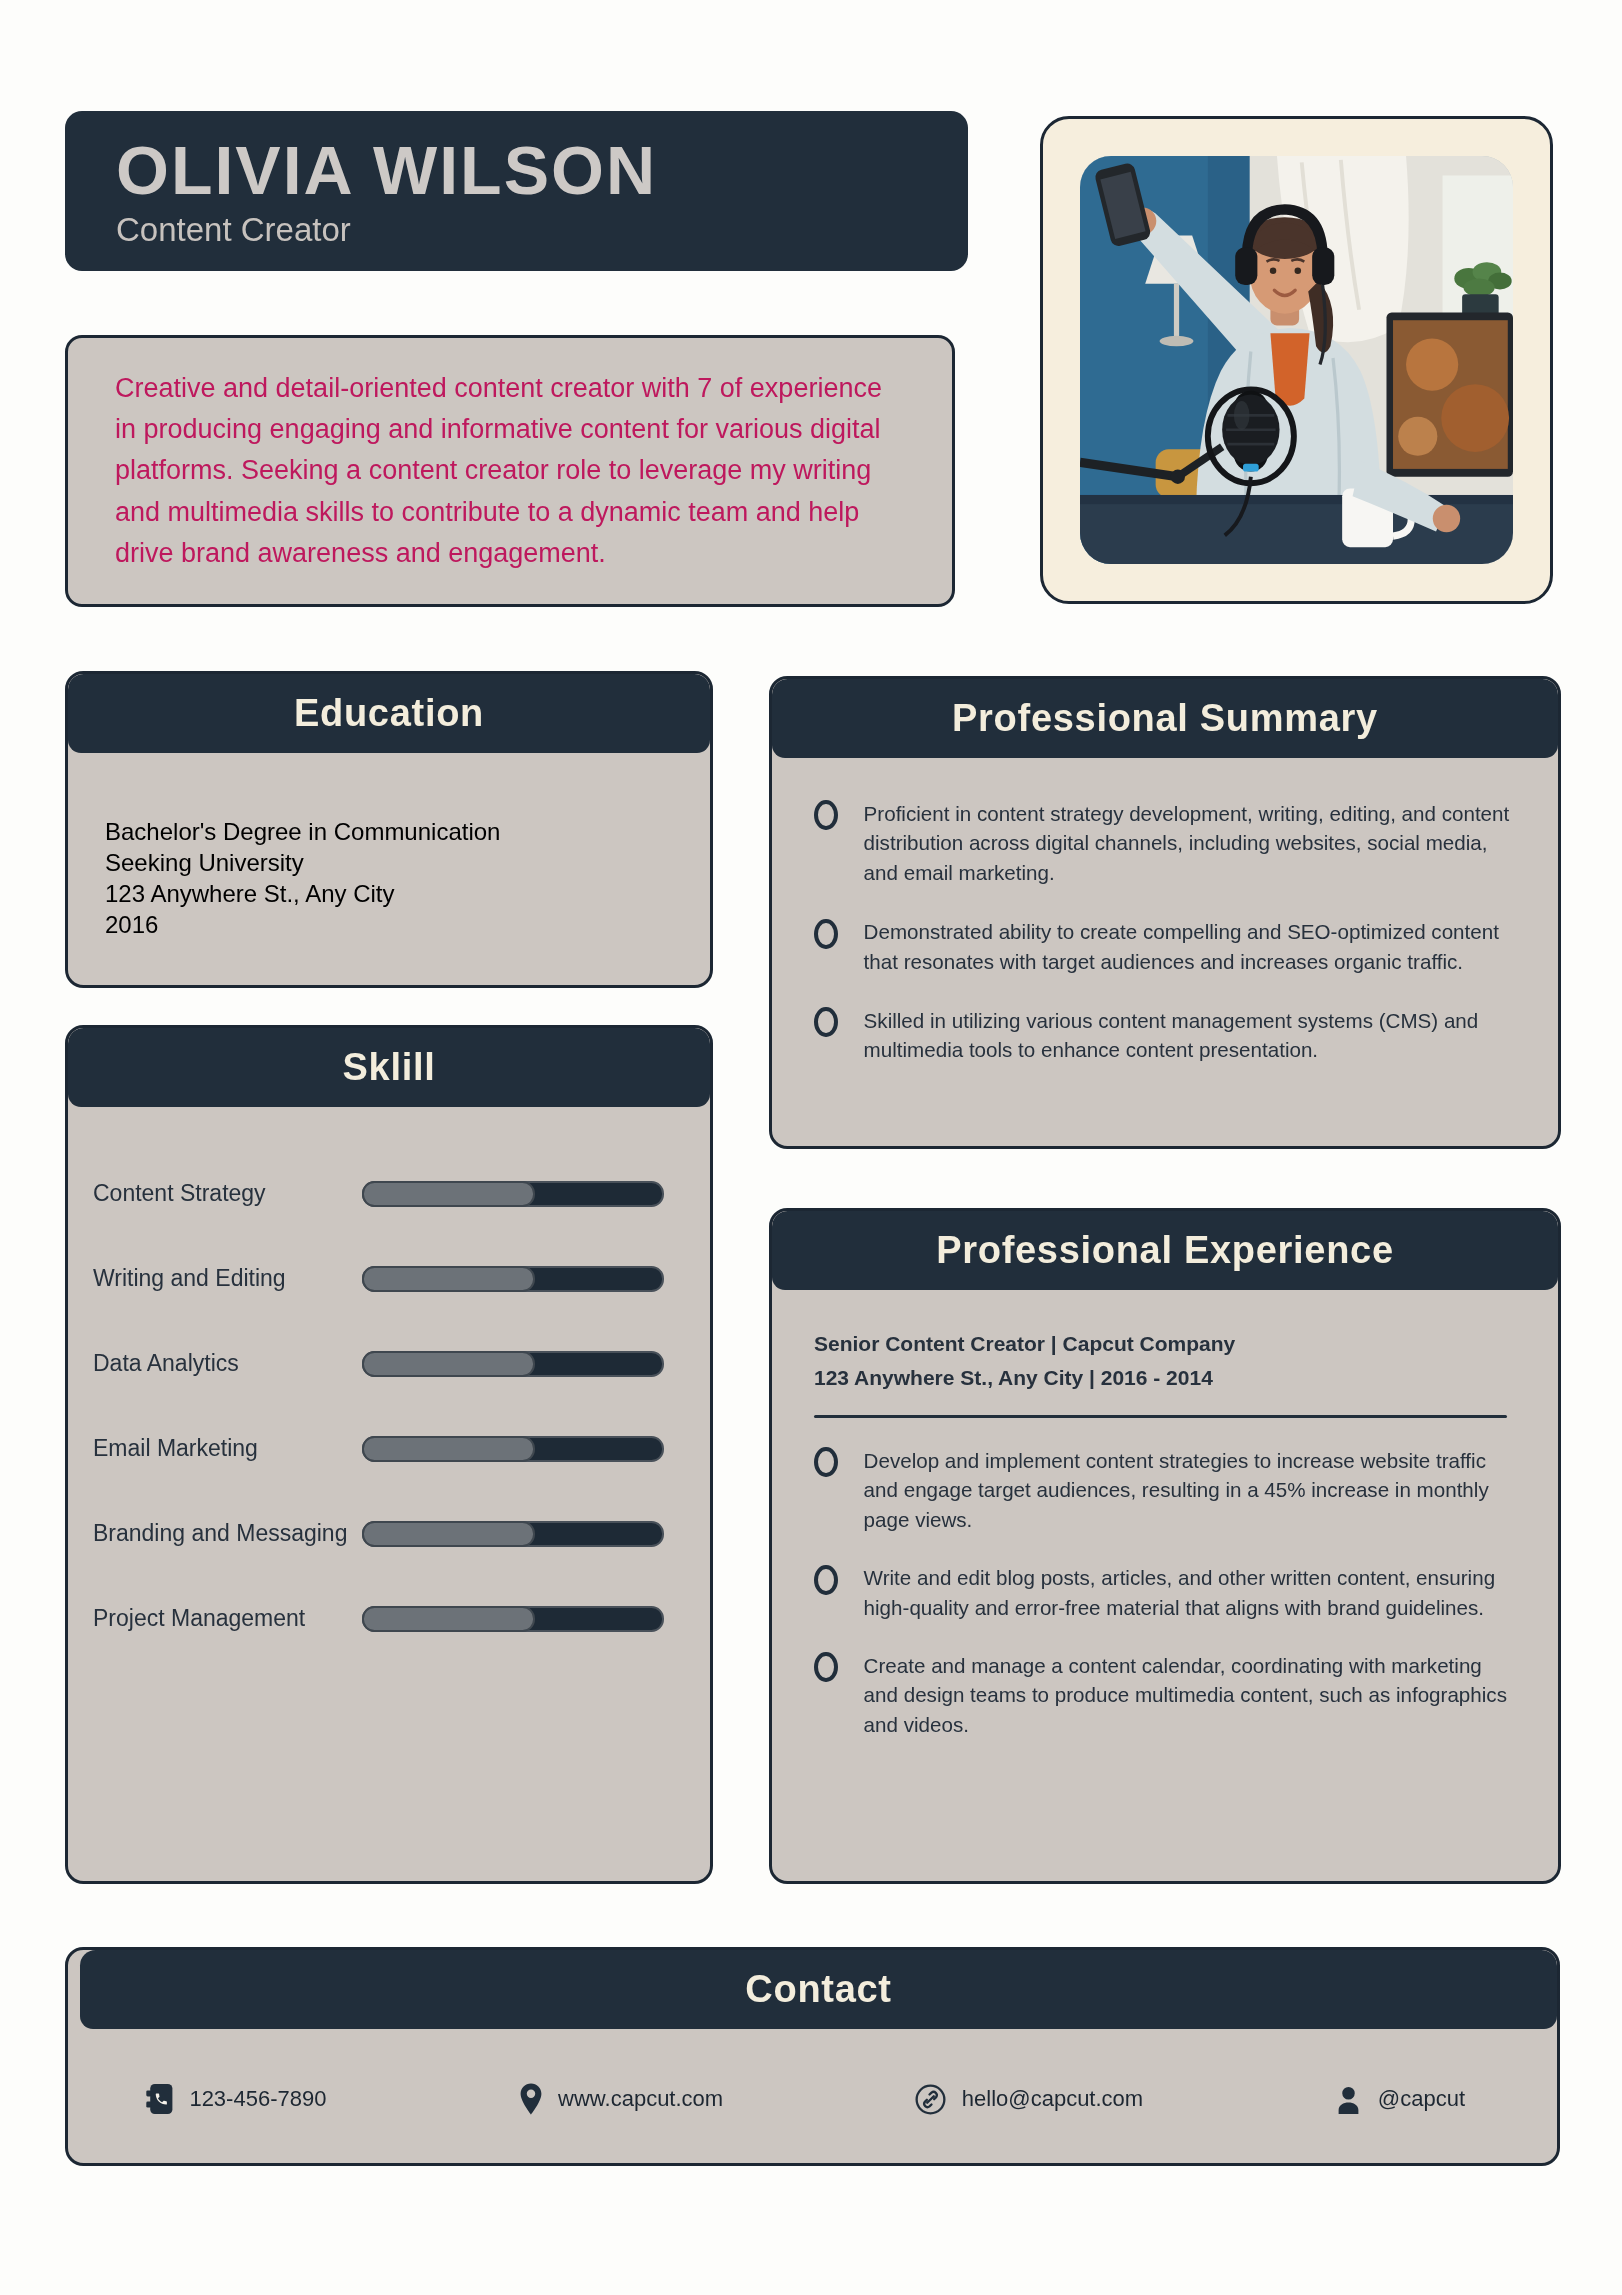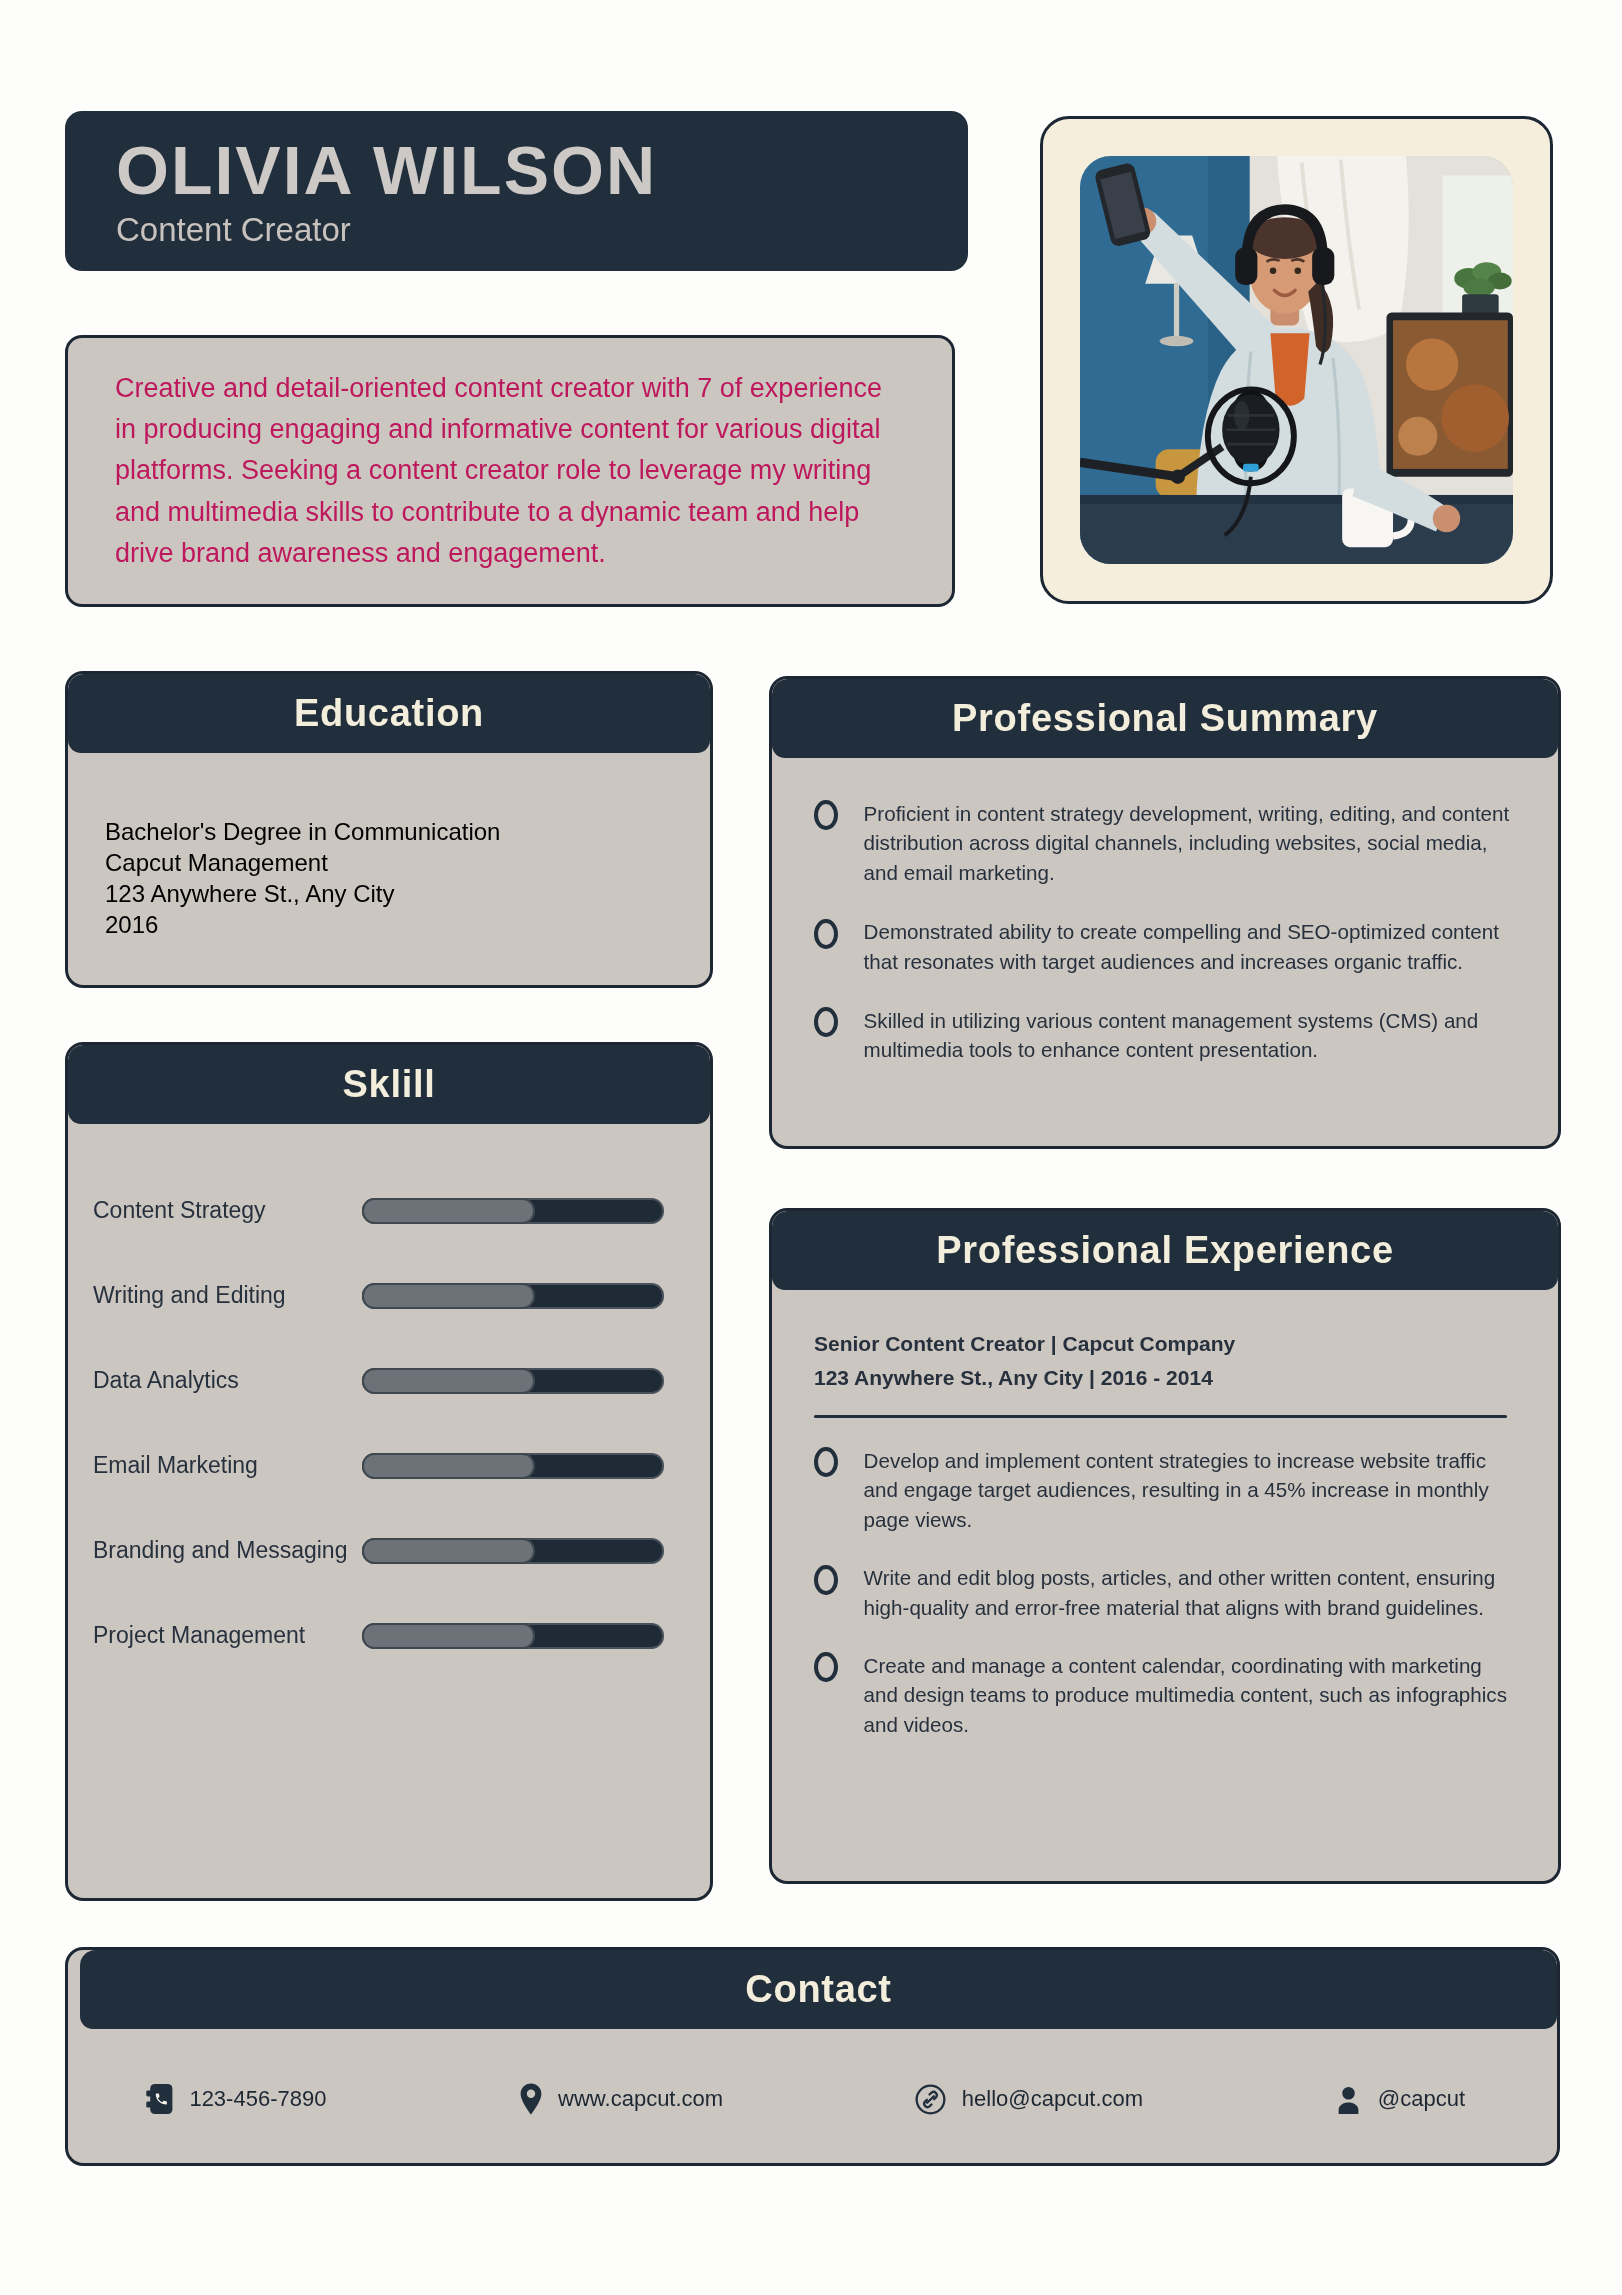--- a/index.html
+++ b/index.html
@@ -67,21 +67,21 @@
   .psum-card{ left:769px; top:676px; width:792px; height:473px; }
   .bullets{ padding:41px 37px 0 42px; display:flex; flex-direction:column; gap:30px; }
   .bullet{ display:flex; align-items:flex-start; }
   .ring{
     flex:none; width:23.6px; height:30px; border:4.6px solid #212e3b; border-radius:50%;
     margin:1.3px 26px 0 0;
   }
   .bullet p{ font-size:20.6px; line-height:29.4px; color:#27313d; }
 
   
-  .skills-card{ left:65px; top:1025px; width:648px; height:859px;margin-top:17px; }
+  .skills-card{ left:65px; top:1025px; width:648px; height:859px; }
   .skills-body{ padding:68px 46px 0 25px; }
   .skill-row{ display:flex; align-items:center; justify-content:space-between; height:37px; margin-bottom:48px; }
   .skill-label{ font-size:23px; font-weight:500; color:#27313d; }
   .bar-track{
     position:relative; width:302px; height:26px; flex:none;
     background:#1e2a36; border:2px solid #49515a; border-radius:12.4px;
   }
   .bar-fill{
     position:absolute; left:-2px; top:-2px; height:26px; width:58%;
     background:#6c7278; border:2px solid #3f474f; border-radius:12.4px;
@@ -212,21 +212,21 @@
 <section class="abs summary-card">
   <p>Creative and detail-oriented content creator with 7 of experience in producing engaging and informative content for various digital platforms. Seeking a content creator role to leverage my writing and multimedia skills to contribute to a dynamic team and help drive brand awareness and engagement.</p>
 </section>
 
 <section class="abs card education-card">
   <div class="card-header">
     <h2>Education</h2>
   </div>
   <div class="education-body">
     <div class="line">Bachelor's Degree in Communication</div>
-    <div class="line">Capcut Management</div>
+    <div class="line">Seeking University</div>
     <div class="line">123 Anywhere St., Any City</div>
     <div class="line">2016</div>
   </div>
 </section>
 
 <section class="abs card psum-card">
   <div class="card-header">
     <h2>Professional Summary</h2>
   </div>
   <div class="bullets">

